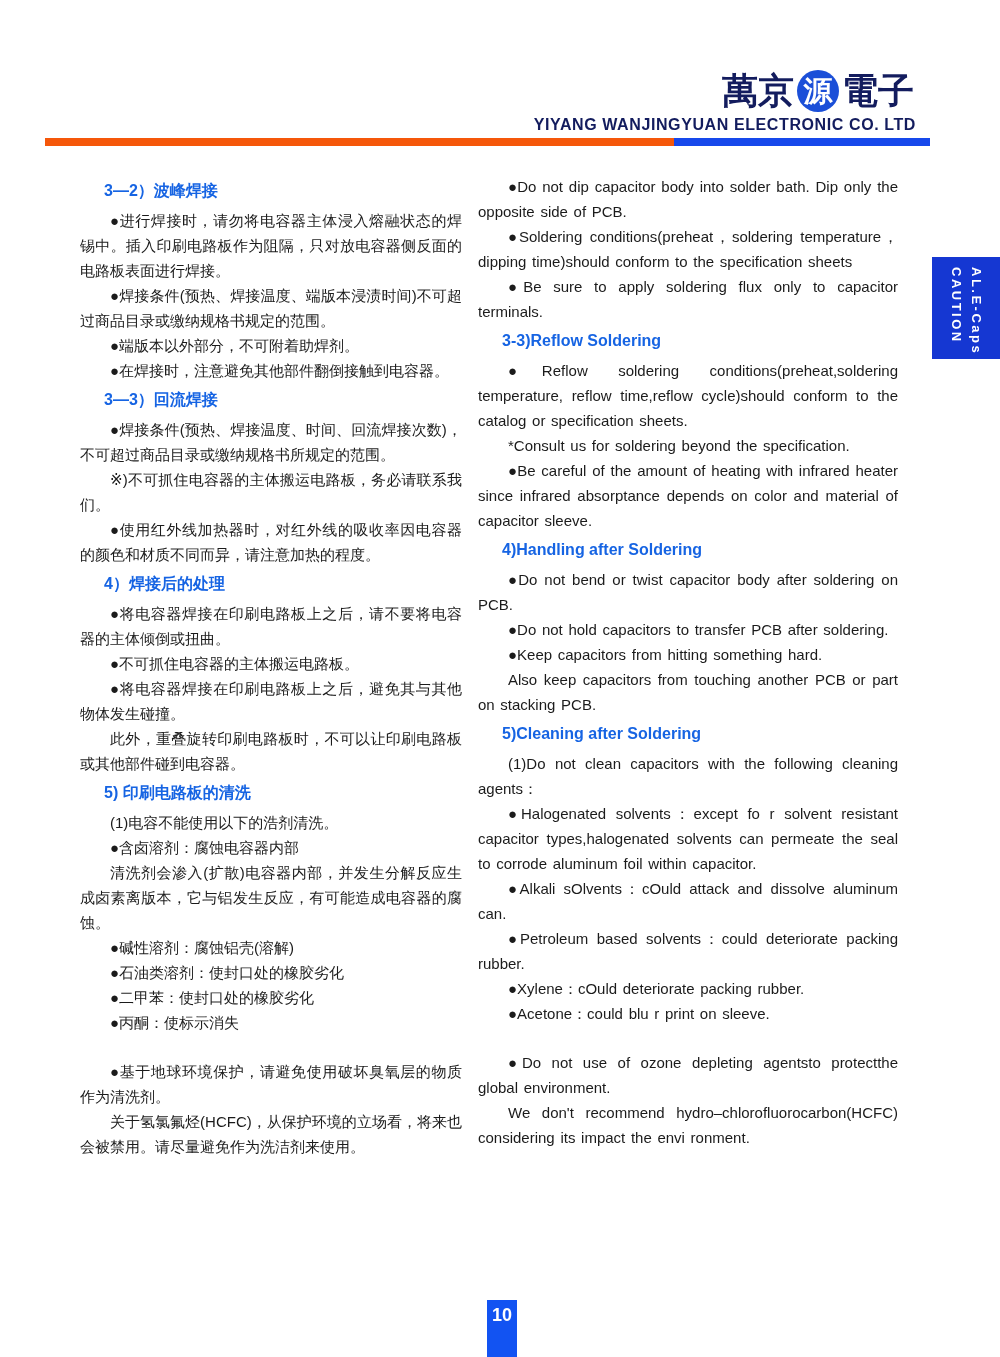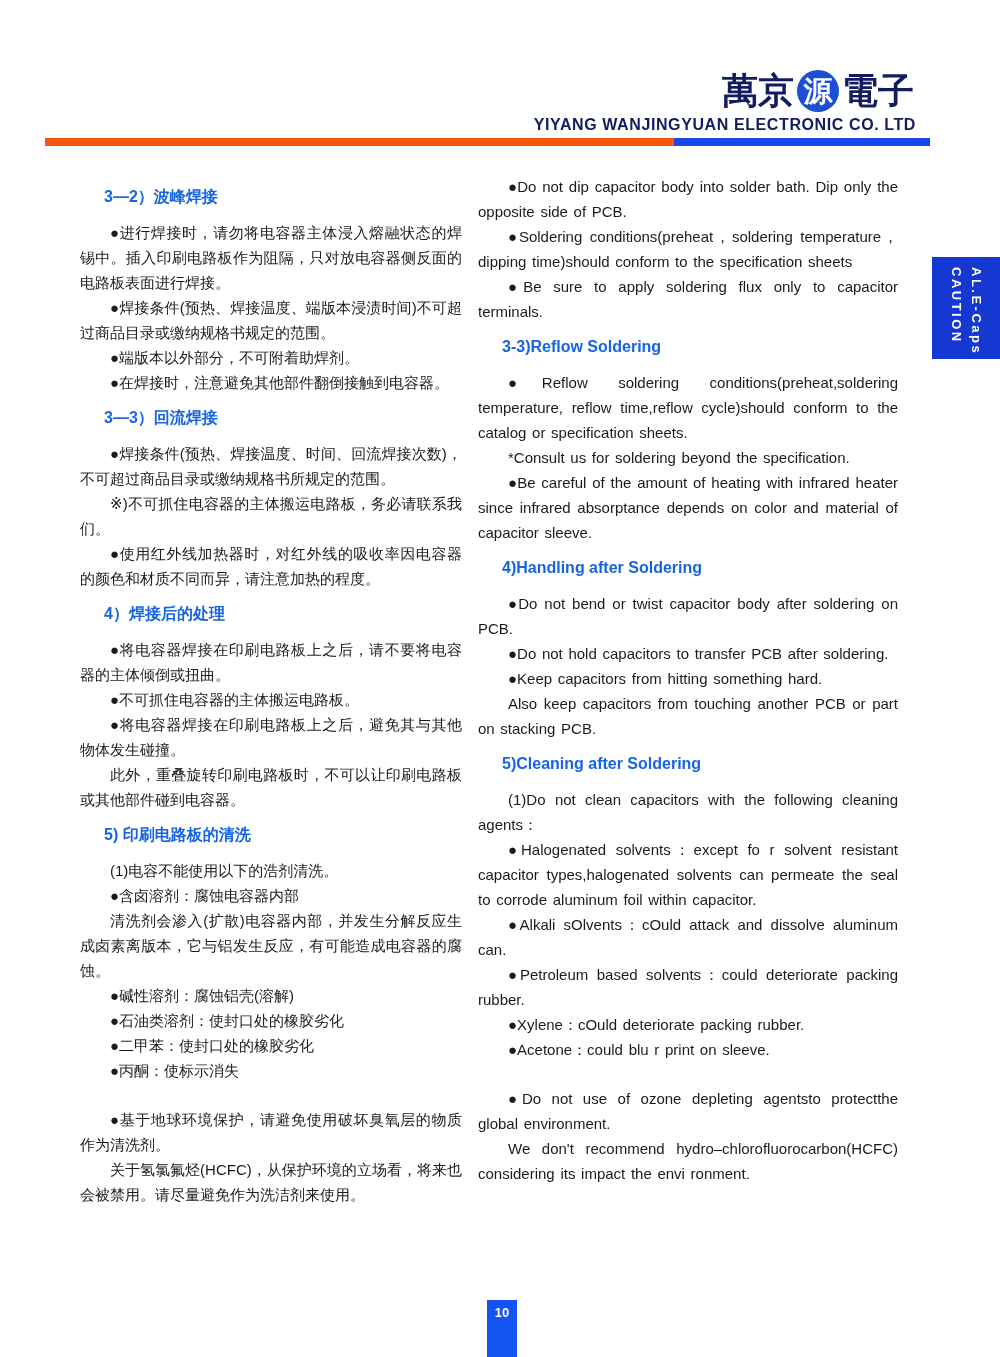--- a/index.html
+++ b/index.html
@@ -38,29 +38,29 @@
   
   .columns { position:absolute; top:174px; left:80px; display:flex; gap:16px; }
   .col-left  { width:382px; }
   .col-right { width:420px; }
   .col p.para {
     margin:0; font-size:15px; line-height:25px; text-align:justify;
     text-indent:2em; color:var(--body-text,#1b1b1b);
   }
   .col-right p.para { word-spacing:1.5px; }
   .col h3.heading {
-    margin:11px 0; font-size:16px; line-height:24px; font-weight:bold;
+    margin:5px 0; font-size:16px; line-height:24px; font-weight:bold;
     color:var(--heading-blue,#1664e3); padding-left:24px;
   }
   .gap { margin-top:24px !important; }
   
   .page-num {
     position:absolute; left:487px; top:1300px; width:30px; height:57px;
     background:var(--page-box-blue,#1253f2); color:#ffffff;
-    font-size:13px; font-weight:bold;
+    font-size:18px; font-weight:bold;
     display:flex; justify-content:center; padding-top:5px; box-sizing:border-box;
   }
 </style>
 </head>
 <body>
 
 <div class="page">
 
   <div>
     <div class="logo-row">

